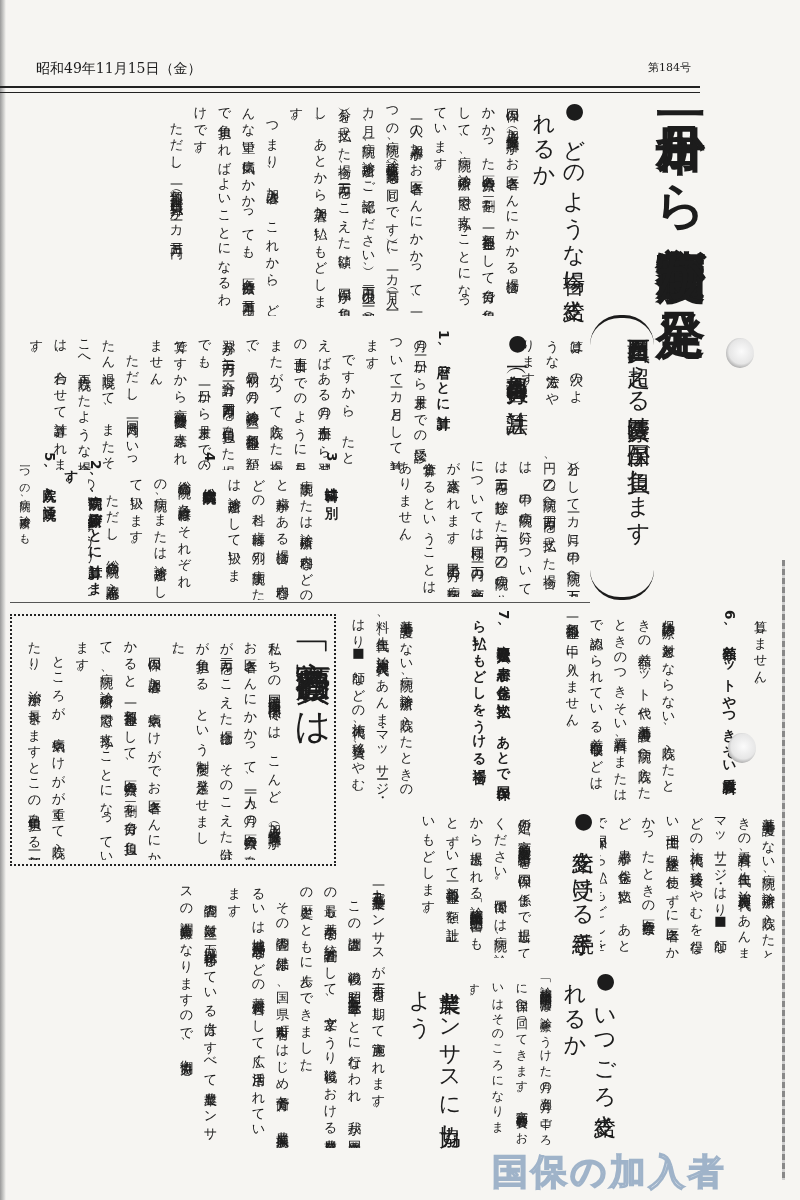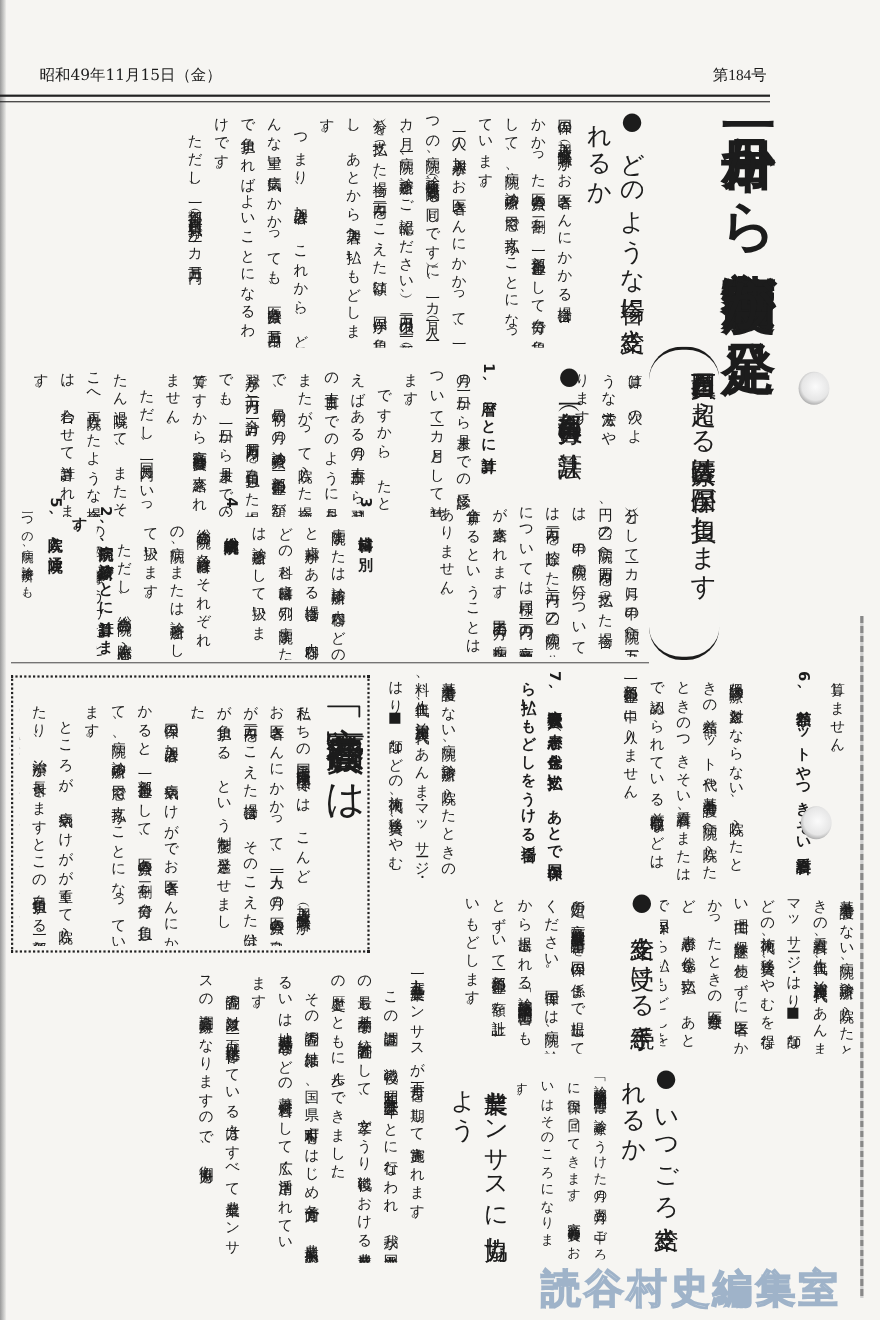--- a/index.html
+++ b/index.html
@@ -12,21 +12,21 @@
   .binding {
     position: absolute; left: 0; top: 0; width: 6px; height: 1200px;
     background: linear-gradient(to right, #9a9a9a, #d8d8d6 70%, #f6f5f2);
   }
   .masthead {
     position: absolute; left: 36px; top: 56px; width: 425px; height: 26px;
     display: flex; align-items: center;
   }
   .mh-date { font-size: 14px; letter-spacing: 0px; margin-right: 26px; }
   .mh-title { font-family: "DejaVu Sans", sans-serif; font-size: 22px; letter-spacing: 11px; font-weight: bold; }
-  .mh-issue { position: absolute; left: 648px; top: 60px; font-size: 14px; font-family: Liberation Serif, serif; }
+  .mh-issue { position: absolute; left: 648px; top: 60px; font-size: 11px; }
   .rule {
     position: absolute; left: 0; top: 86px; width: 700px; height: 4px;
     border-top: 2px solid #222; border-bottom: 1px solid #222;
   }
   .vcol {
     position: absolute;
     writing-mode: vertical-rl;
     font-size: 13.2px; line-height: 24px; letter-spacing: 1.6px;
     white-space: pre-wrap;
   }
@@ -137,13 +137,13 @@
 <div class="sec-head" style="left:395px; top:975px; height:175px; width:70px;">農業センサスに協力しよう</div>
 <div class="vcol" style="left:10px; top:878px; width:380px; height:270px; overflow:hidden;">一九七五年農業センサスが十二月一日を期して実施されます。
 　この調査は、戦後の昭和二五年以降五年ごとに行なわれ、我が国農業の最も基本的な統計調査として、文字どうり戦後における農業発展の歴史とともに歩んできました。
 　その調査の結果は、国、県、市町村をはじめ各方面で、農業振興あるいは地域発展計画などの基礎資料として広く活用されています。
 　調査の対象は一五〇坪以上耕作している方々はすべて農業センサスの調査対象になりますので、御協力を</div>
 
 <div class="right-edge"></div>
 <div class="punch" style="left:726px; top:338px;"></div>
 <div class="punch" style="left:728px; top:733px;"></div>
 
-<div class="watermark">読谷村史編集室</div>
+<div class="watermark">国保の加入者</div>
 
 </body></html>

